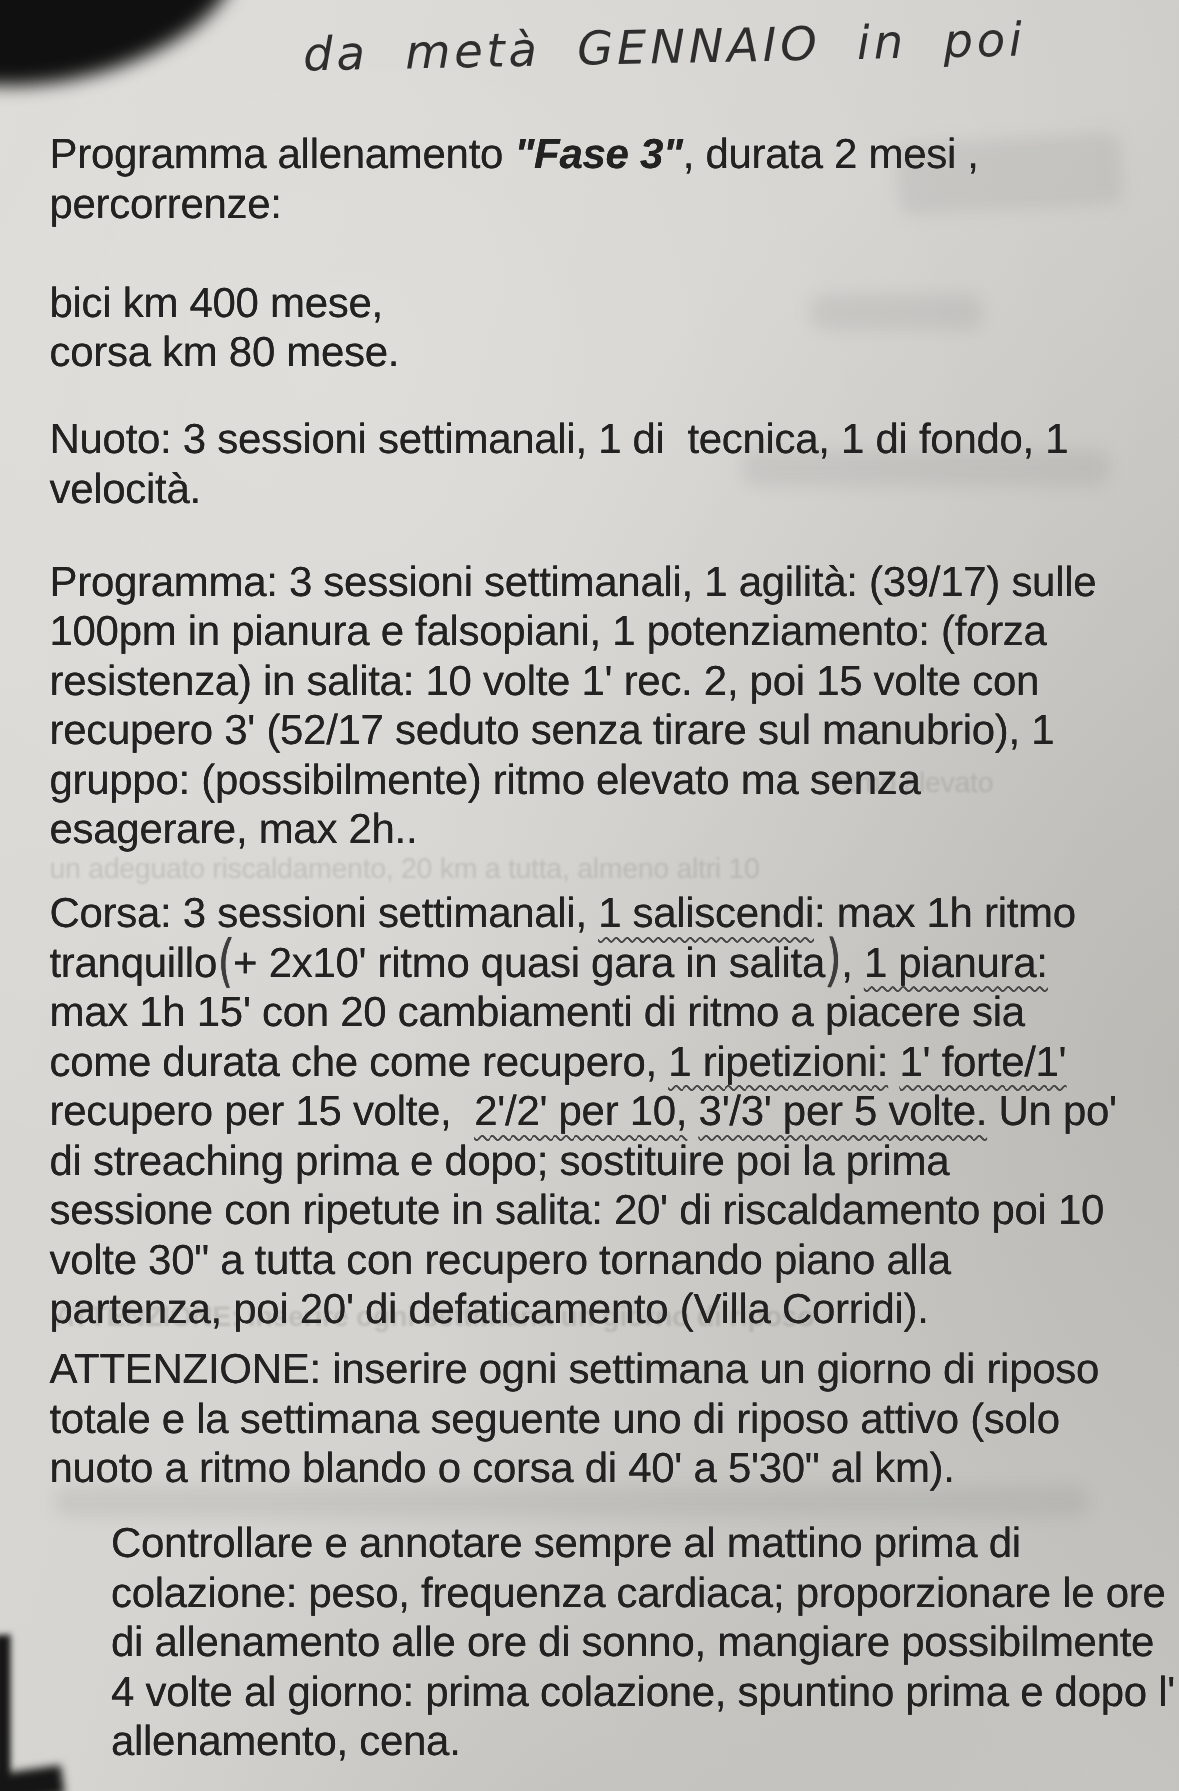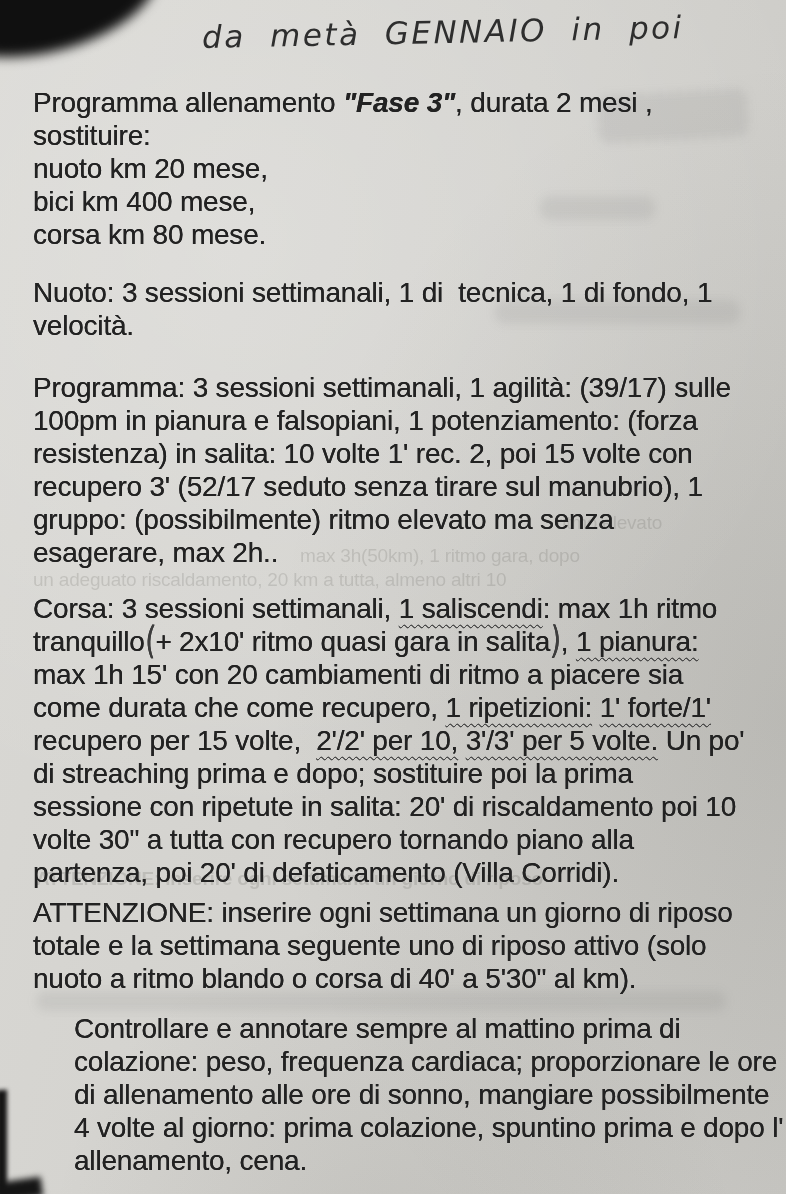--- a/index.html
+++ b/index.html
@@ -65,27 +65,26 @@
   <div class="corner-tl"></div>
   <div class="edge-bl"></div>
   <div class="corner-bl"></div>
 
   <div class="smudge" style="left:598px;top:92px;width:150px;height:48px;transform:rotate(-3deg);"></div>
   <div class="smudge" style="left:540px;top:196px;width:115px;height:24px;"></div>
   <div class="smudge" style="left:495px;top:300px;width:245px;height:24px;"></div>
   <div class="smudge" style="left:36px;top:991px;width:690px;height:20px;"></div>
 
   <div class="ghost" style="left:556px;top:512px;">ritmo elevato</div>
-  <div class="ghost" style="left:300px;top:545px;">max 3h(50km), 1 ritmo gara, dopo</div>
   <div class="ghost" style="left:33px;top:569px;">un adeguato riscaldamento, 20 km a tutta, almeno altri 10</div>
   <div class="ghost ghost-b" style="left:36px;top:868px;">ATTENZIONE: inserire ogni settimana un giorno di riposo</div>
 
   <div class="note"><span>da metà GENNAIO in poi</span></div>
 
-  <div class="para" style="top:86px;"><span>Programma allenamento </span><span class="bi">"Fase 3"</span><span>, durata 2 mesi ,</span><br><span>sostituire:</span><br><span>nuoto km 20 mese,</span><br><span>bici km 400 mese,</span><br><span>corsa km 80 mese.</span></div>
+  <div class="para" style="top:86px;"><span>Programma allenamento </span><span class="bi">"Fase 3"</span><span>, durata 2 mesi ,</span><br><span>percorrenze:</span><br><br><span>bici km 400 mese,</span><br><span>corsa km 80 mese.</span></div>
 
   <div class="para" style="top:276px;"><span class="b">Nuoto</span><span>: 3 sessioni settimanali, 1 di  tecnica, 1 di fondo, 1 velocità.</span></div>
 
   <div class="para" style="top:371px;"><span class="b">Programma</span><span>: 3 sessioni settimanali, 1 agilità: (39/17) sulle 100pm in pianura e falsopiani, 1 potenziamento: (forza resistenza) in salita: 10 volte 1' rec. 2, poi 15 volte con recupero 3' (52/17 seduto senza tirare sul manubrio), 1 gruppo: (possibilmente) ritmo elevato ma senza esagerare, max 2h..</span></div>
 
   <div class="para" style="top:592px;"><span class="b">Corsa:</span><span> 3 sessioni settimanali, </span><span class="pen-u">1 saliscendi</span><span>: max 1h ritmo tranquillo</span><span class="pen-paren">(</span><span>+ 2x10' ritmo quasi gara in salita</span><span class="pen-paren">)</span><span>, </span><span class="pen-u">1 pianura:</span><span> max 1h 15' con 20 cambiamenti di ritmo a piacere sia come durata che come recupero, </span><span class="pen-u">1 ripetizioni:</span><span> </span><span class="pen-u">1' forte/1'</span><span> recupero per 15 volte,  </span><span class="pen-u">2'/2' per 10,</span><span> </span><span class="pen-u">3'/3' per 5 volte.</span><span> Un po' di streaching prima e dopo; sostituire poi la prima sessione con ripetute in salita: 20' di riscaldamento poi 10 volte 30" a tutta con recupero tornando piano alla partenza, poi 20' di defaticamento (Villa Corridi).</span></div>
 
   <div class="para" style="top:896px;"><span class="b">ATTENZIONE</span><span>: inserire ogni settimana un giorno di riposo totale e la settimana seguente uno di riposo attivo (solo nuoto a ritmo blando o corsa di 40' a 5'30" al km).</span></div>
 
   <div class="para" style="top:1012px;margin-left:41px;"><span>Controllare e annotare sempre al mattino prima di colazione: peso, frequenza cardiaca; proporzionare le ore di allenamento alle ore di sonno, mangiare possibilmente 4 volte al giorno: prima colazione, spuntino prima e dopo l' allenamento, cena.</span></div>

